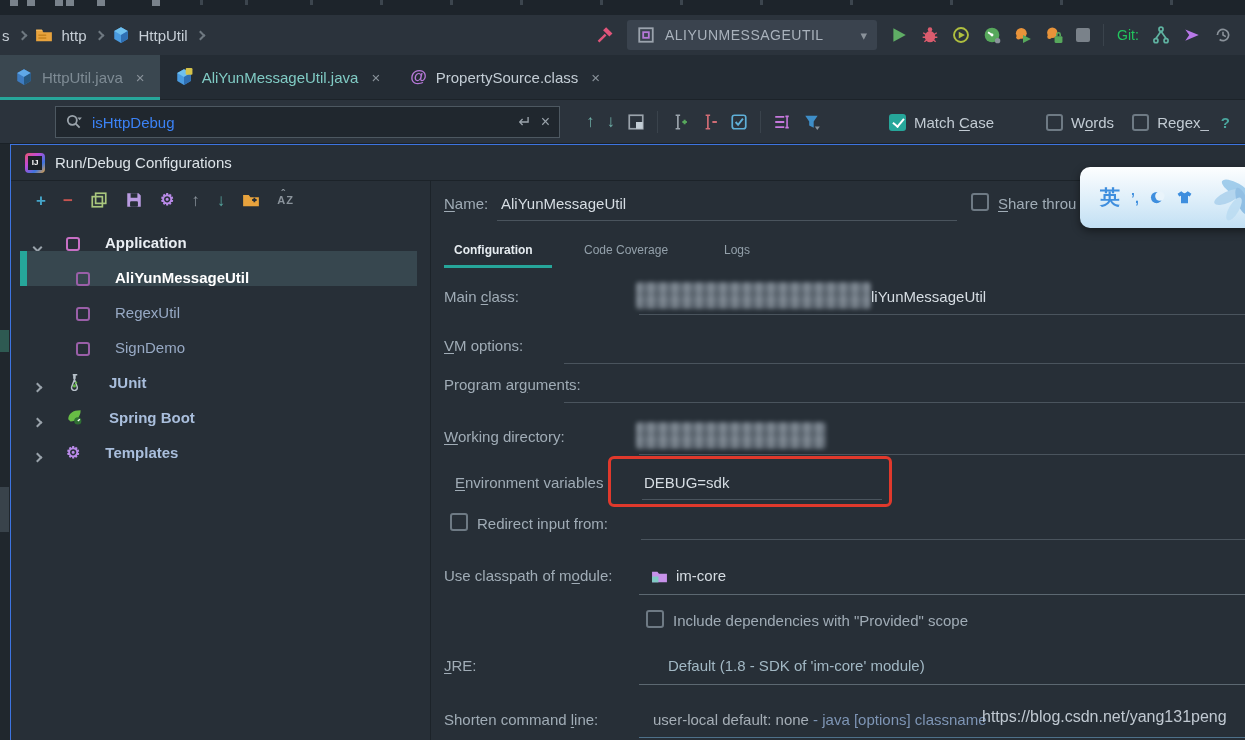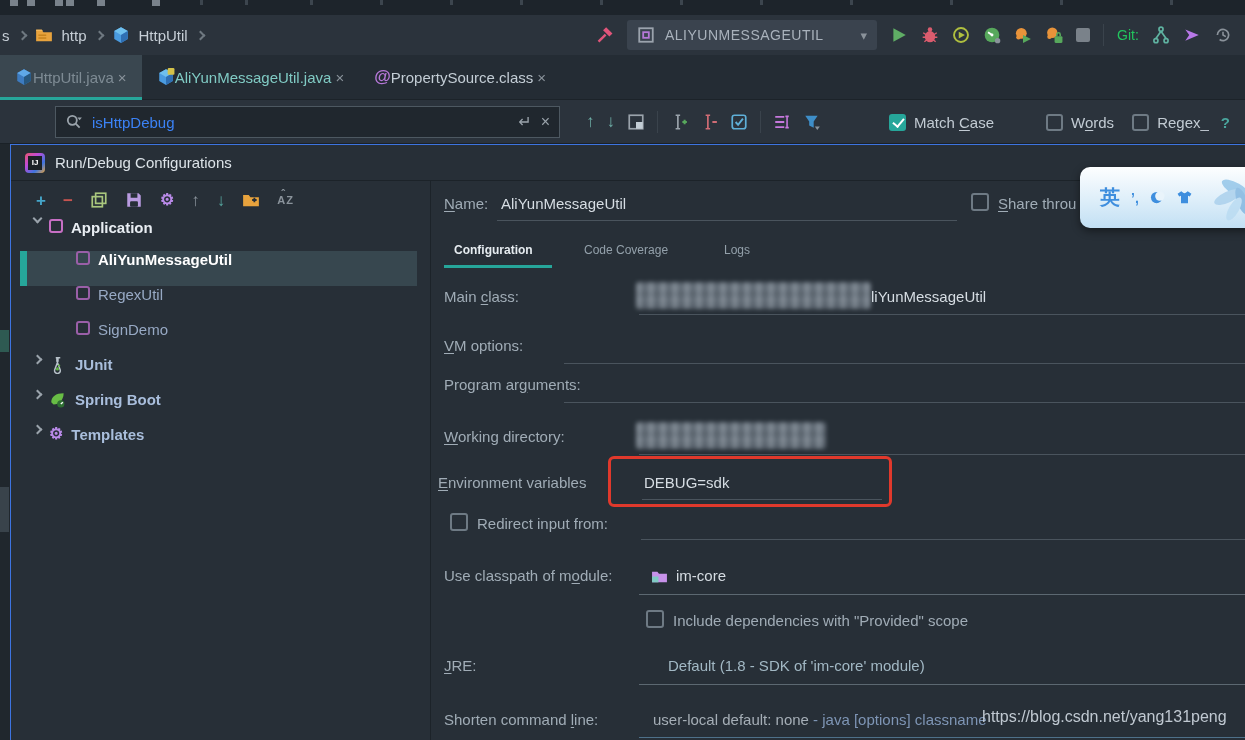--- a/index.html
+++ b/index.html
@@ -19,21 +19,21 @@
   .runbox{width:250px;height:30px;background:#3A434E;border-radius:3px;display:flex;align-items:center;gap:10px;padding:0 10px;}
   .runbox .cfg-name{flex:1;font-size:14px;color:#A9B2BC;letter-spacing:.5px;white-space:nowrap;overflow:hidden;}
   .caret{color:#8A929A;font-size:13px;}
   .vsep{width:1px;height:22px;background:#3A434C;}
   .git-label{font-size:14px;color:#22c55e;}
   .icon16{width:18px;height:18px;flex:0 0 auto;}
   .stop-sq{width:14px;height:14px;background:#7A828A;border-radius:2px;}
 
   
   .tabbar{position:absolute;top:55px;left:0;right:0;height:45px;background:#242C34;border-bottom:1px solid #1C2329;display:flex;}
-  .tab{display:flex;align-items:center;padding:12px 15px;font-size:15px;color:#C3CDD5;position:relative;}
+  .tab{display:flex;align-items:center;gap:9px;padding:12px 15px;font-size:15px;color:#C3CDD5;position:relative;}
   .tab.selected{background:#3A4750;}
   .tab.selected::after{content:"";position:absolute;left:0;right:0;bottom:-1px;height:3px;background:#26A69A;}
   .tab .x{color:#8A939B;font-size:15px;margin-left:4px;}
   .t-dim{color:#7E8B94;}
   .t-teal{color:#80CBC4;}
   .at-ico{color:#B678D8;font-weight:bold;font-size:17px;}
 
   
   .findbar{position:absolute;top:100px;left:0;right:0;height:44px;background:#2B333C;border-bottom:1px solid #1A2127;display:flex;align-items:center;}
   .find-input{position:absolute;left:55px;top:6px;width:505px;height:32px;background:#20272E;border:1px solid #4D5861;display:flex;align-items:center;gap:9px;padding:0 9px;}
@@ -60,21 +60,21 @@
   .dlg-body{display:flex;height:559px;}
   .lpanel{width:420px;border-right:1px solid #1C2329;flex:0 0 auto;}
   .lp-toolbar{height:38px;display:flex;align-items:center;gap:17px;padding-left:25px;}
   .ti{font-size:17px;font-weight:bold;line-height:1;}
   .ti.plus{color:#45A5C9;} .ti.minus{color:#C75450;} .ti.up{color:#8A939B;} .ti.down{color:#57A8A0;}
   .ti.gear{color:#B98AE8;font-size:16px;}
   .az{font-size:11px;color:#8A939B;font-weight:bold;letter-spacing:1px;position:relative;}
   .az::after{content:"ˆ";position:absolute;top:-7px;left:4px;color:#8A939B;font-size:11px;}
 
   .tree{font-size:15px;}
-  .trow{height:35px;display:flex;align-items:flex-start;gap:8px;padding-left:23px;color:#A9BEDC;font-weight:bold;}
+  .trow{height:35px;display:flex;align-items:flex-end;gap:25px;padding-left:23px;color:#A9BEDC;font-weight:bold;}
   .trow.app{height:32px;color:#E8EDF2;}
   .trow.child{padding-left:65px;color:#97A9C4;font-weight:normal;}
   .trow.selected{background:#37474F;color:#FFFFFF;font-weight:bold;position:relative;margin-right:13px;margin-left:9px;padding-left:56px;}
   .trow.selected::before{content:"";position:absolute;left:0;top:0;bottom:0;width:7px;background:#26A69A;}
   .tchev{width:7px;height:7px;border-right:2px solid #9AA3AB;border-bottom:2px solid #9AA3AB;display:inline-block;flex:0 0 auto;}
   .tchev.open{transform:rotate(45deg);margin-top:-4px;}
   .tchev.closed{transform:rotate(-45deg);}
   .sq-ico{width:14px;height:14px;border:2px solid #C76FC4;border-radius:3px;flex:0 0 auto;}
   .sq-ico.dim{border-color:#9A5FA8;}
 
@@ -398,21 +398,21 @@
         <span class="flabel" style="left:13px;top:156px"><u>V</u>M options:</span>
         <span class="fline" style="left:133px;top:182px;width:682px"></span>
 
         <span class="flabel" style="left:13px;top:195px">Program ar<u>g</u>uments:</span>
         <span class="fline" style="left:133px;top:221px;width:682px"></span>
 
         <span class="flabel" style="left:13px;top:247px"><u>W</u>orking directory:</span>
         <span class="blurblk" style="left:205px;top:241px;width:190px;height:27px"></span>
         <span class="fline" style="left:208px;top:273px;width:607px"></span>
 
-        <span class="flabel" style="left:7px;top:293px"><u>E</u>nvironment variables</span>
+        <span class="flabel" style="left:24px;top:293px"><u>E</u>nvironment variables</span>
         <span class="redbox" style="left:177px;top:275px;width:284px;height:51px"></span>
         <span class="fvalue" style="left:213px;top:293px">DEBUG=sdk</span>
         <span class="fline" style="left:211px;top:318px;width:240px"></span>
 
         <span class="cb2" style="left:19px;top:332px"></span>
         <span class="flabel" style="left:46px;top:334px">Redirect input from:</span>
         <span class="fline" style="left:210px;top:358px;width:605px"></span>
 
         <span class="flabel" style="left:13px;top:386px">Use classpath of m<u>o</u>dule:</span>
         <svg class="icon16" style="position:absolute;left:220px;top:387px;width:17px;height:17px" viewBox="0 0 16 16">

